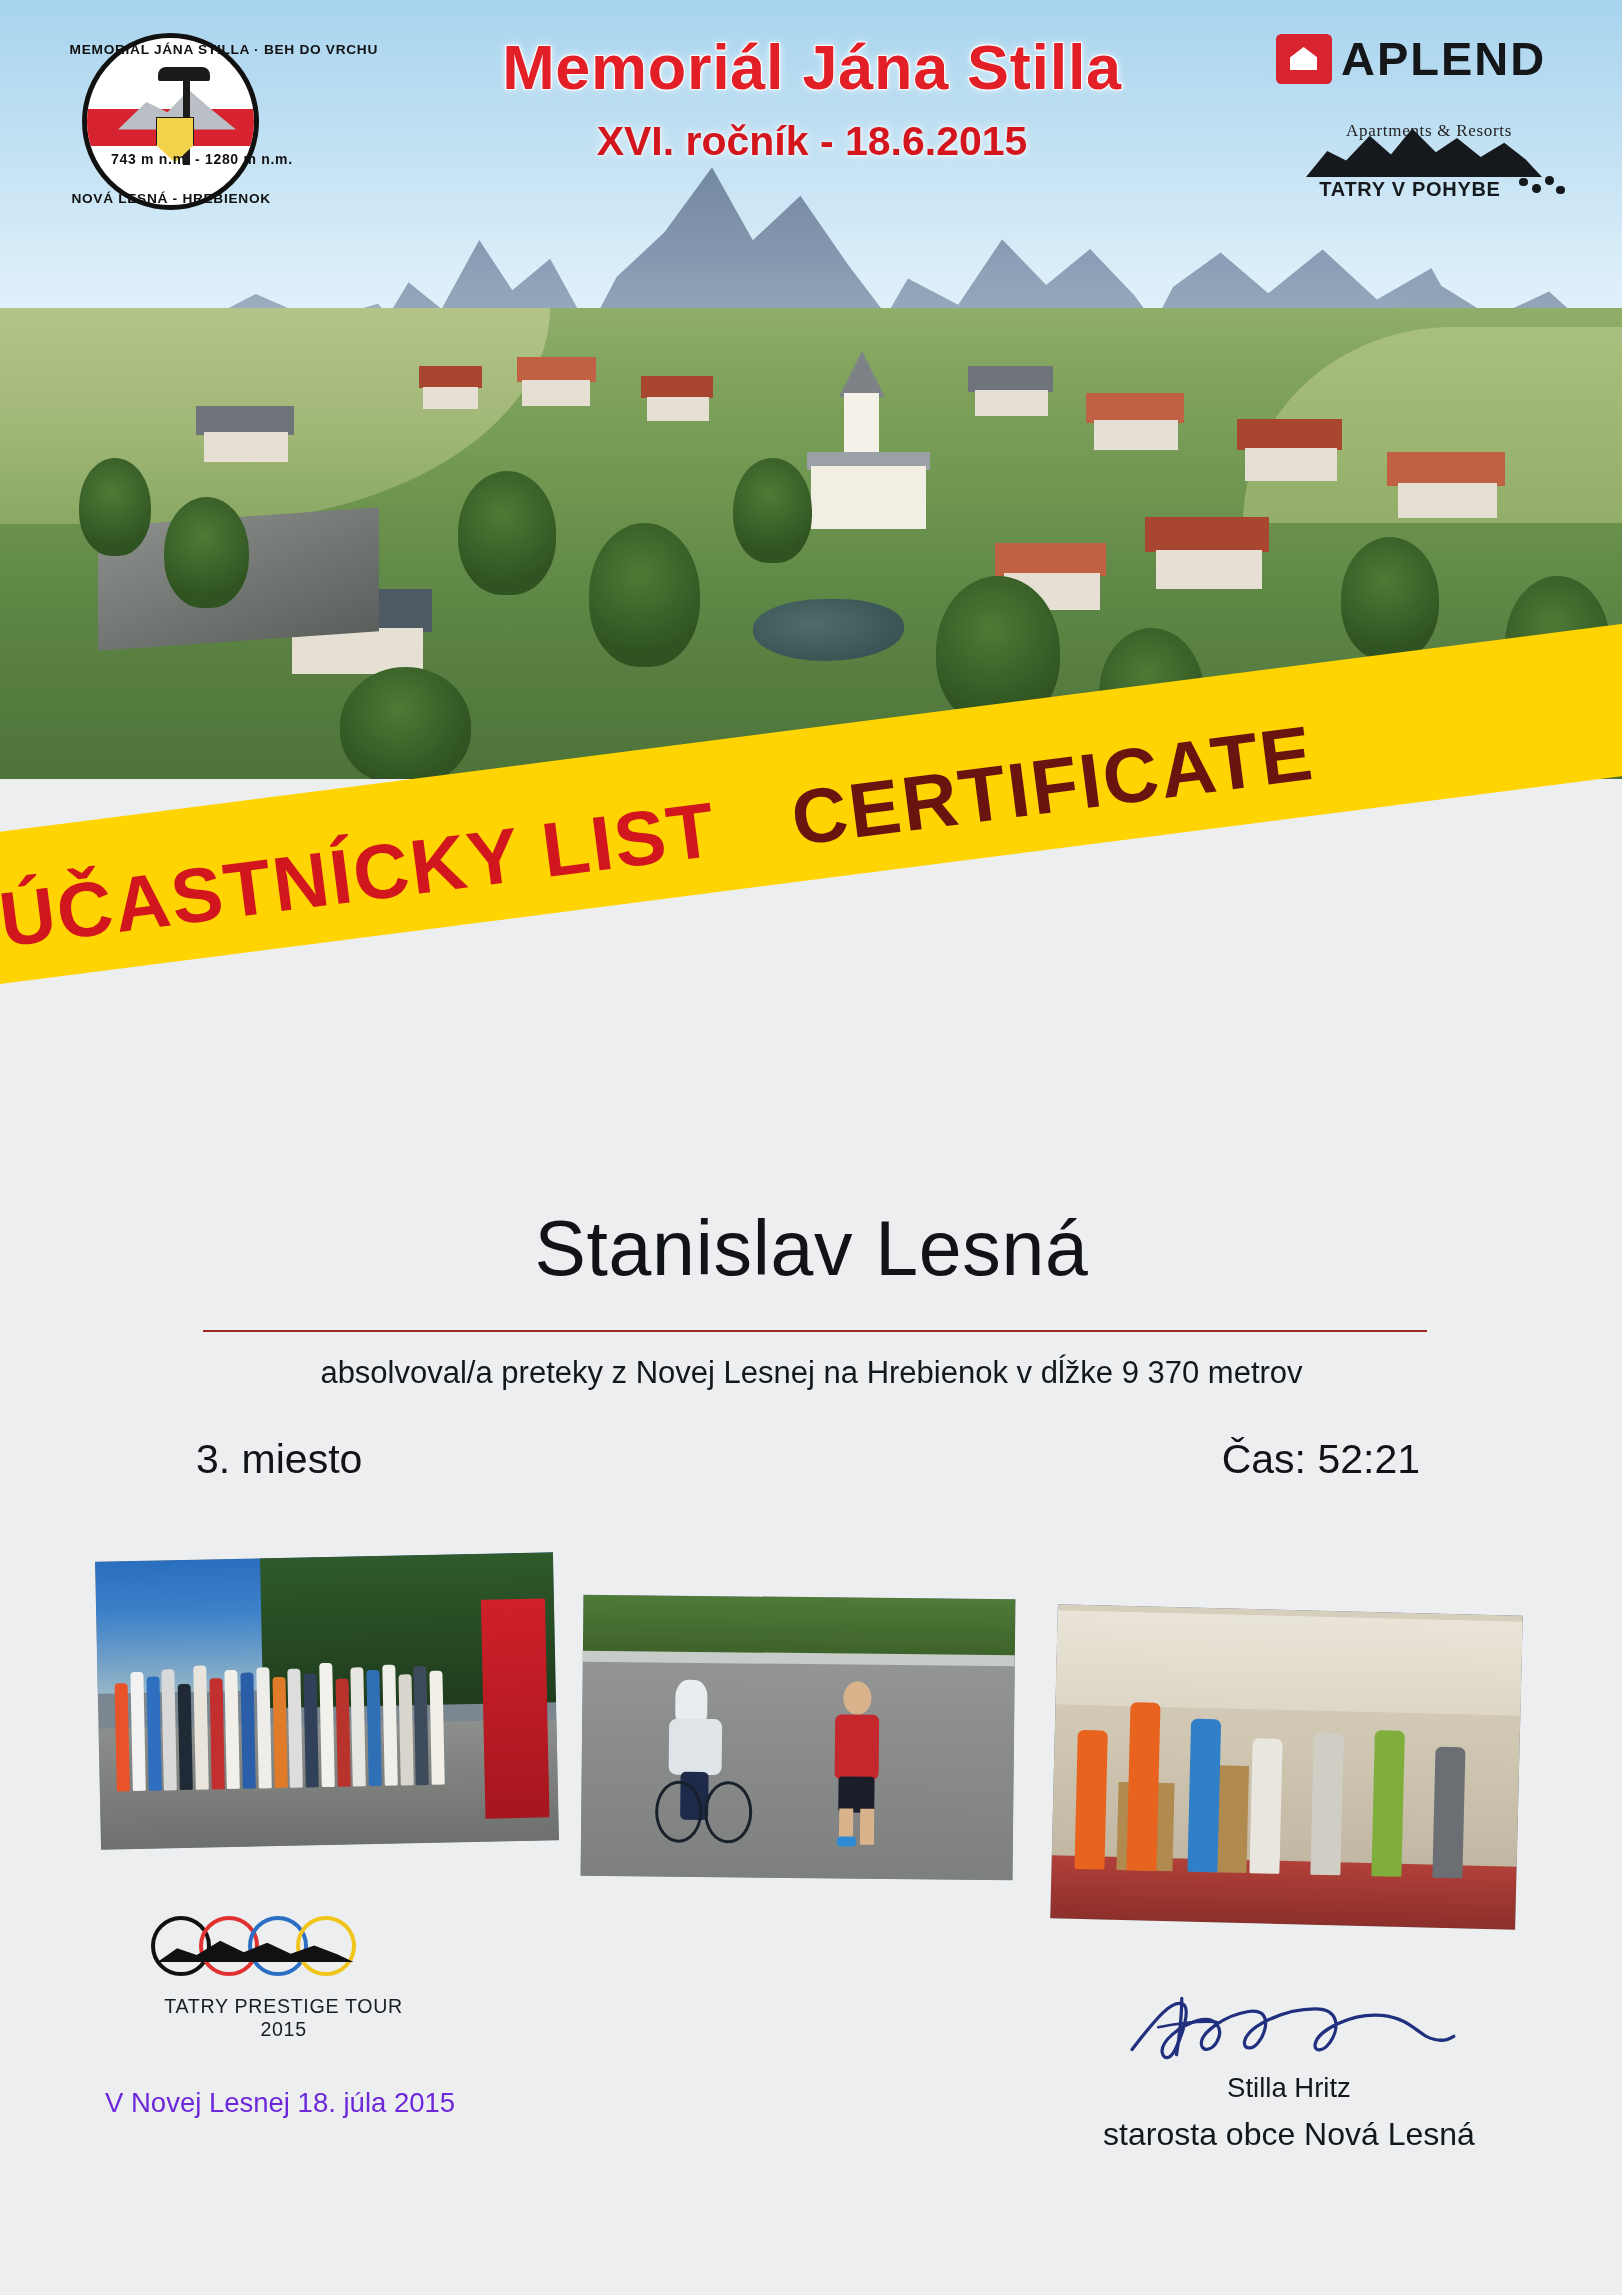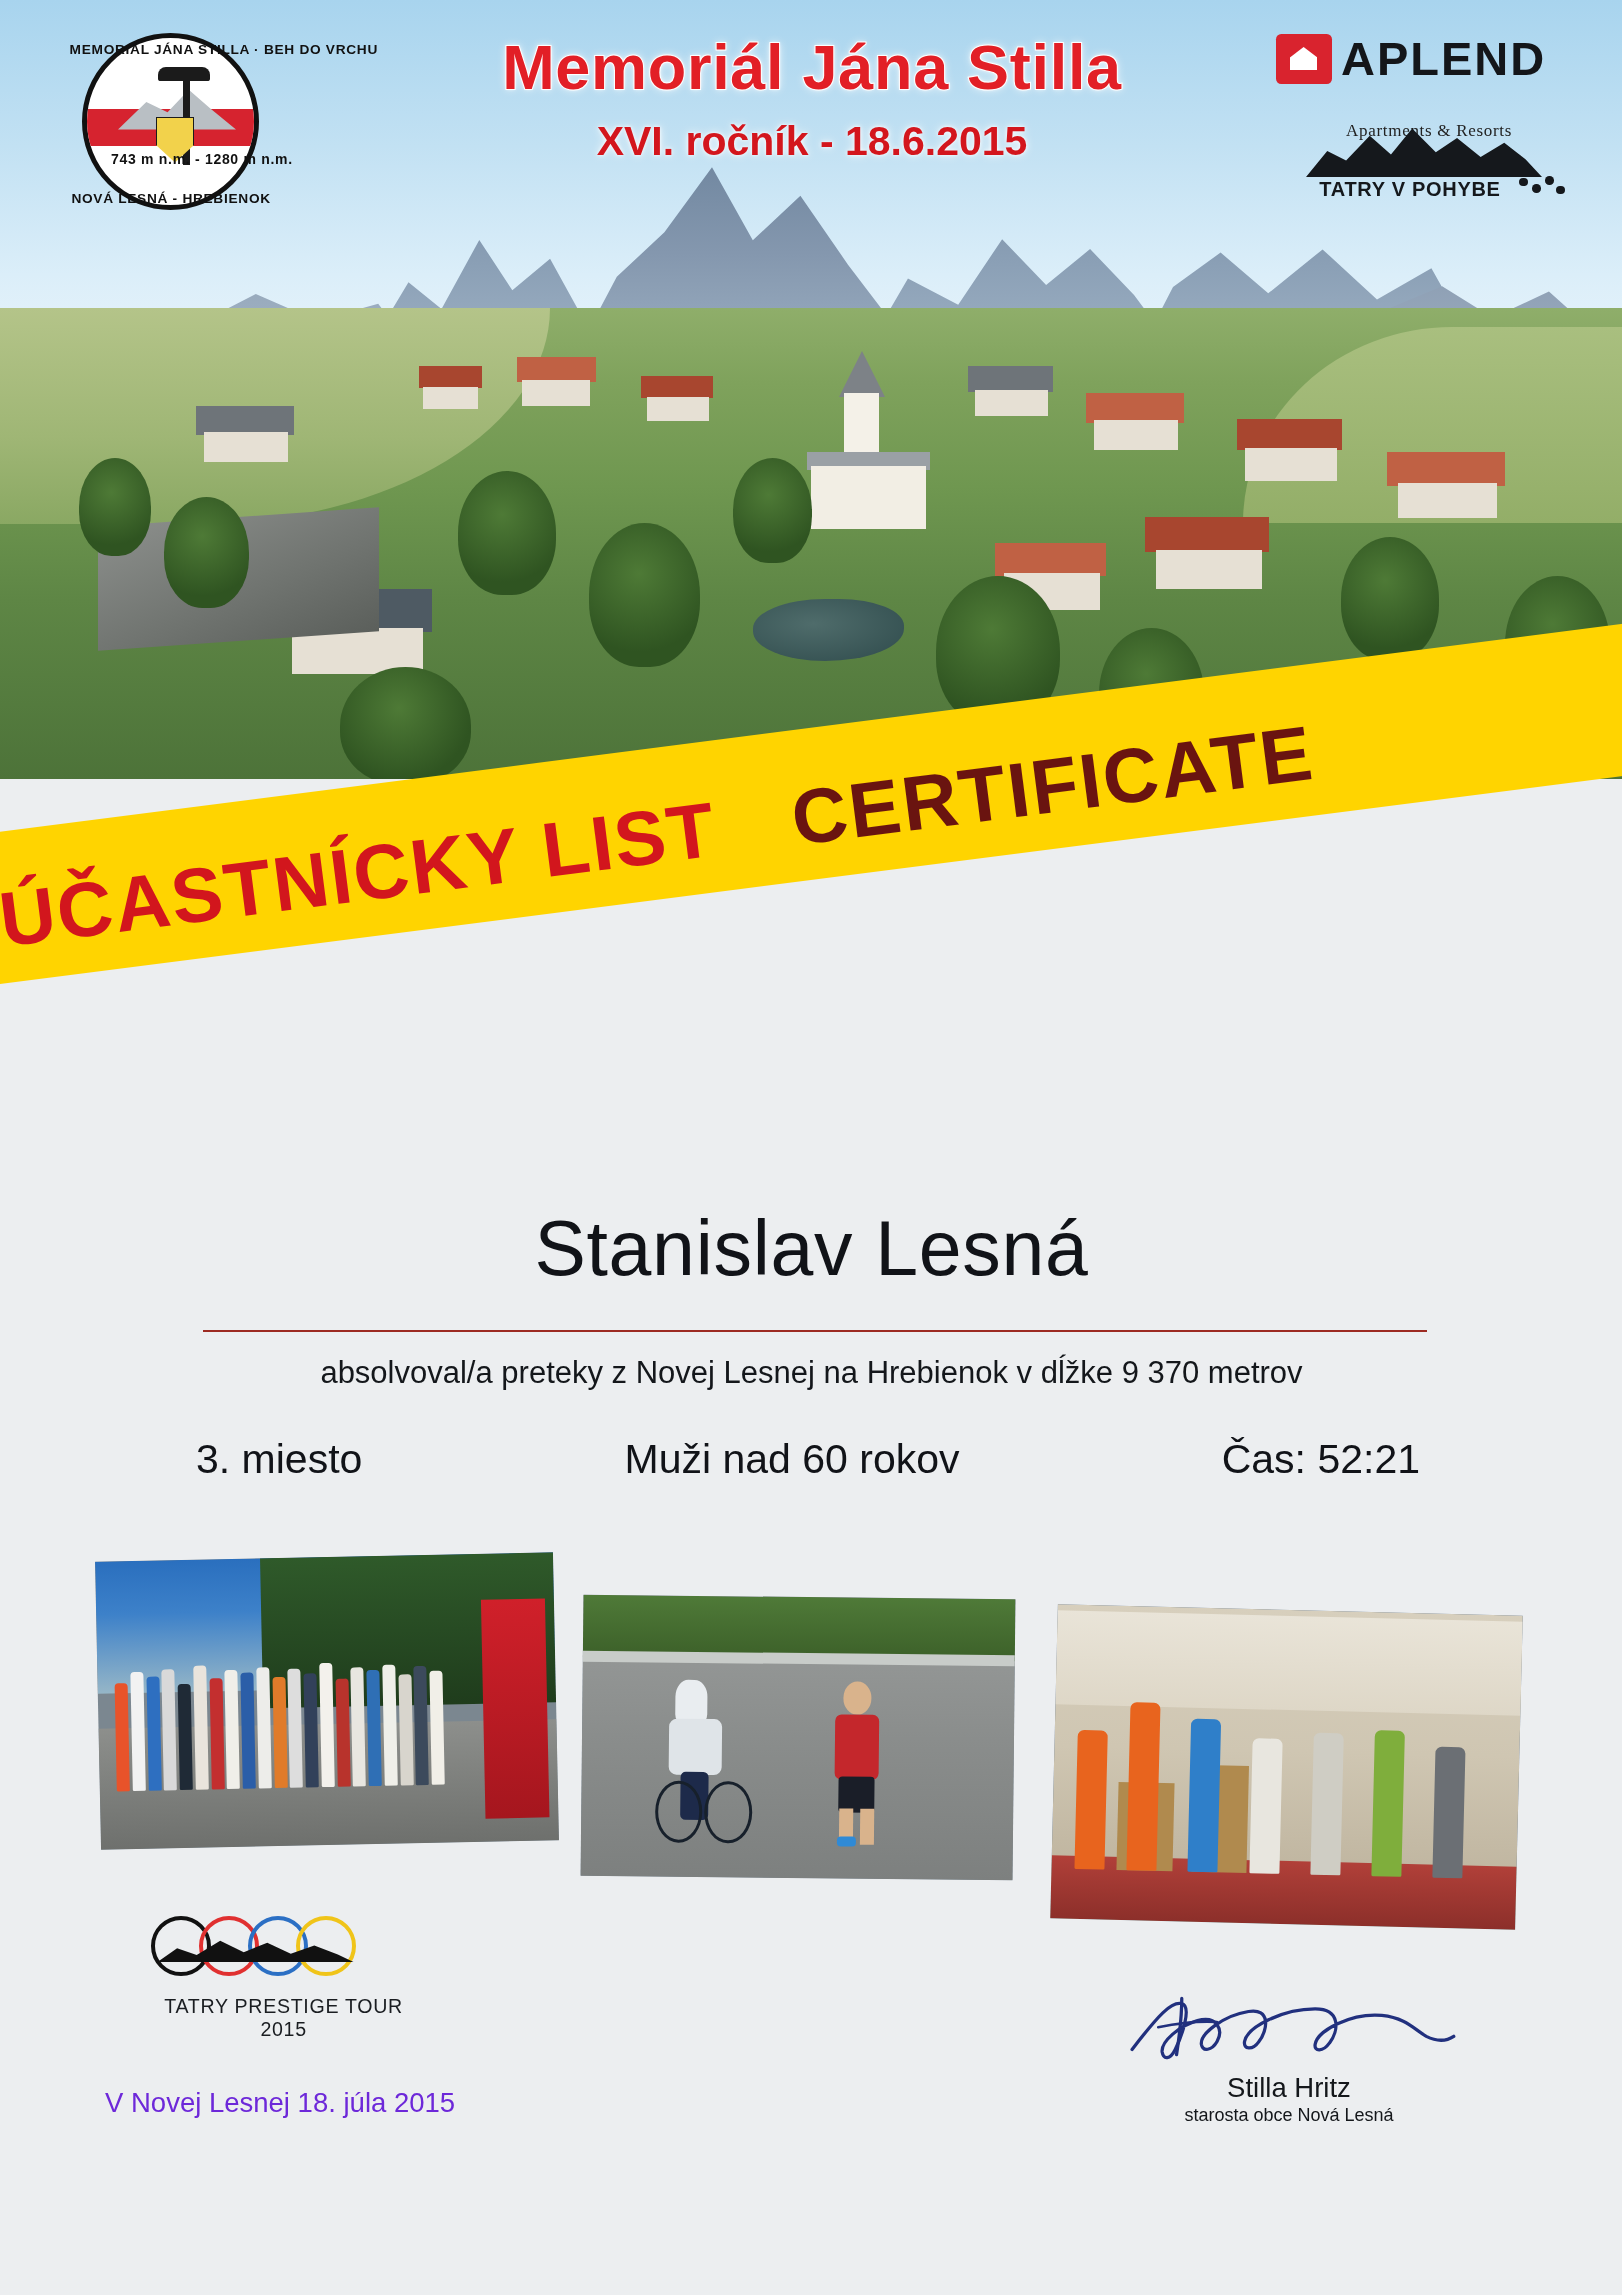--- a/index.html
+++ b/index.html
@@ -363,21 +363,21 @@
     position: absolute; right: 105px; top: 1989px; width: 458px; text-align: center;
   }
   .sign-svg { display:block; margin: 0 auto; }
   .sign-line {
     margin: -6.5px auto 0; width: 314px; height: 1.3px; background: #2e3a7a; opacity: .0;
   }
   .sign-name {
     margin-top: 9.2px; font-size: 27.5px; color: #14171b;
   }
   .sign-role {
-    margin-top: 1px; font-size: 18px; color: #14171b;
+    margin-top: 12px; font-size: 32px; color: #14171b;
   }
 </style>
 </head>
 <body>
 
 <div class="page">
 
   <div class="banner">
     <div class="sky"></div>
 
@@ -478,21 +478,20 @@
       <span class="en">CERTIFICATE</span>
     </div>
   </div>
 
   <div class="name">Stanislav Lesná</div>
   <div class="name-rule"></div>
   <div class="subtitle">absolvoval/a preteky z Novej Lesnej na Hrebienok v dĺžke 9 370 metrov</div>
 
   <div class="results">
     <div class="res-place">3. miesto</div>
-    <div class="res-category">Muži nad 60 rokov</div>
     <div class="res-time">Čas: 52:21</div>
   </div>
 
   <div class="photo photo-1">
     <div class="p1-sky"></div>
     <div class="p1-trees"></div>
     <div class="p1-ground"></div>
     <div class="p1-banner"></div>
     <div class="p1-crowd">
       <i style="left:2%;height:82%;background:#e8532a;"></i>

